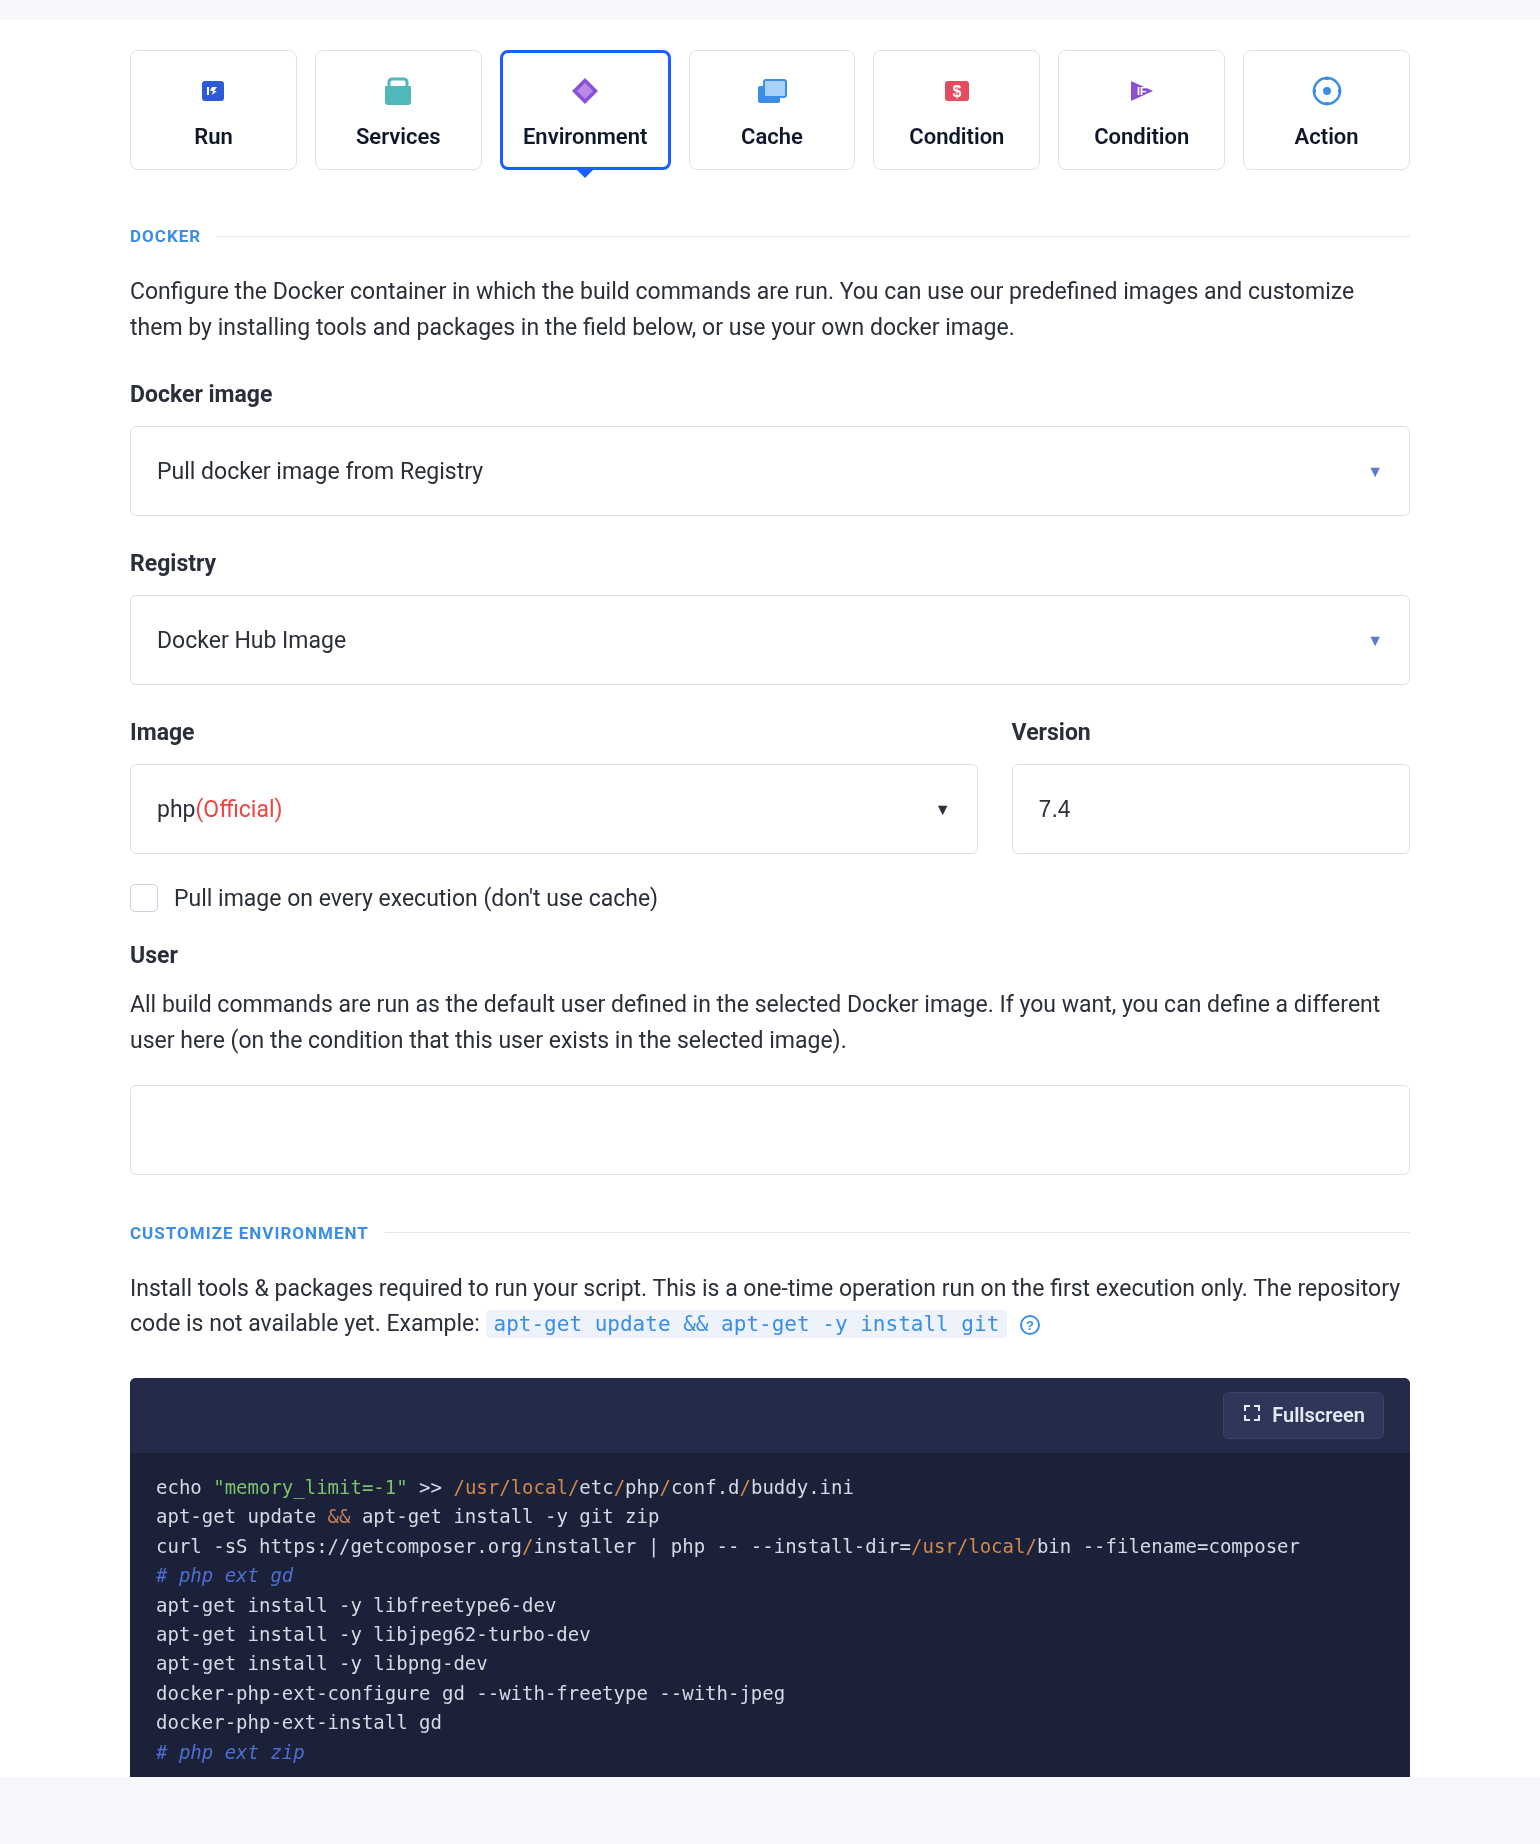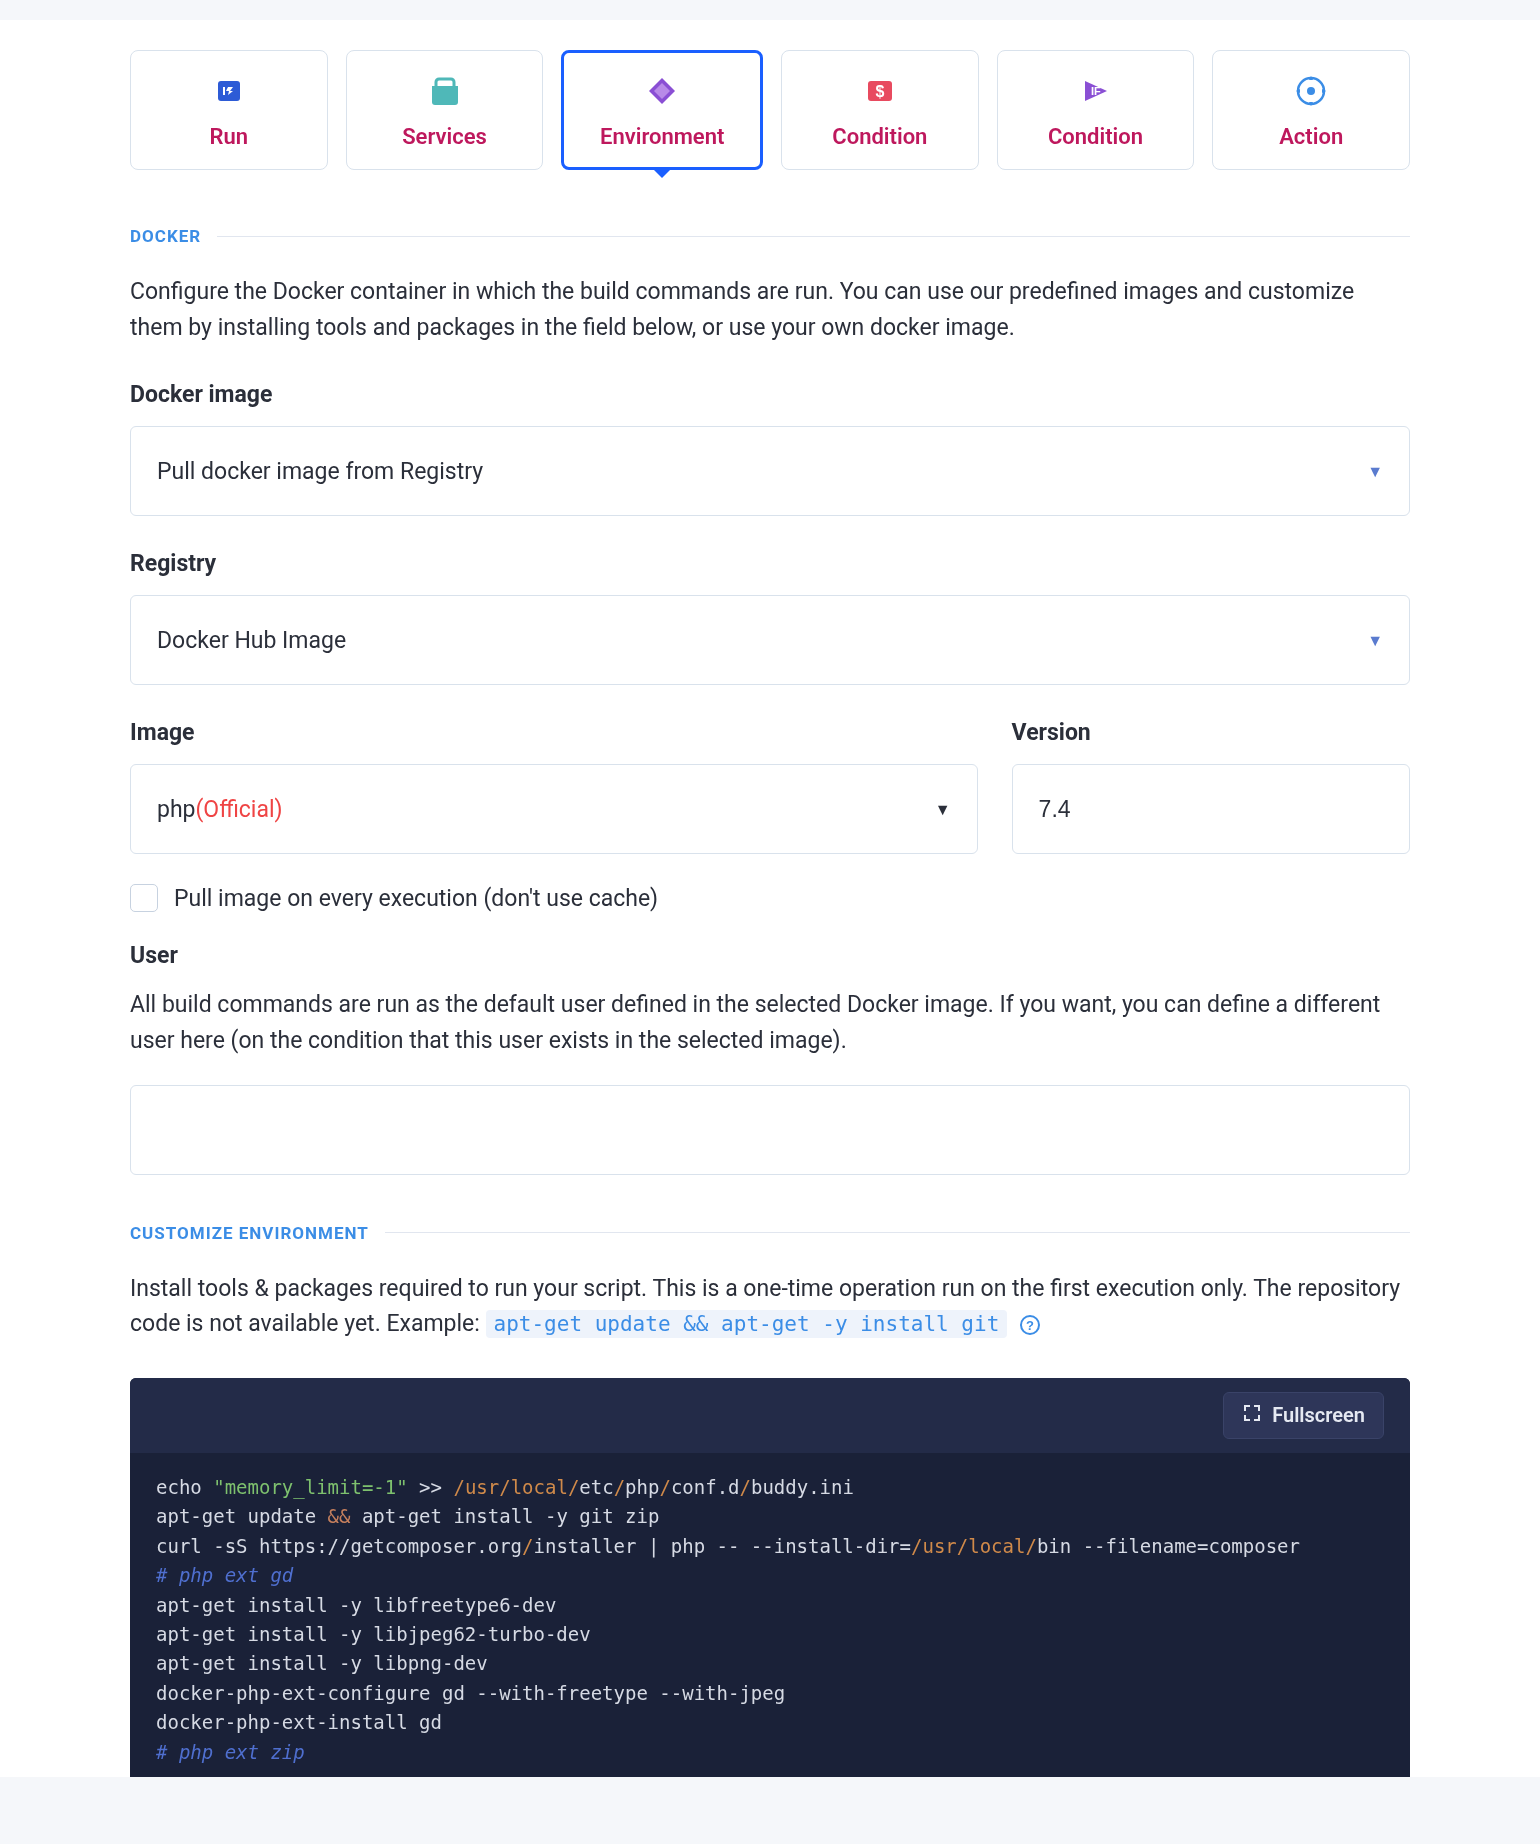--- a/index.html
+++ b/index.html
@@ -47,21 +47,21 @@
     left: 50%;
     transform: translateX(-50%);
     width: 0; height: 0;
     border-left: 9px solid transparent;
     border-right: 9px solid transparent;
     border-top: 9px solid #1a5fff;
   }
   .tab-label {
     font-size: 22px;
     font-weight: 600;
-    color: #be185d;
+    color: #0f172a;
   }
   .tab-icon { width: 38px; height: 38px; display:flex; align-items:center; justify-content:center; }
 
   
   .section-heading {
     display: flex;
     align-items: center;
     gap: 16px;
     margin-bottom: 28px;
   }
@@ -234,20 +234,29 @@
         <span class="tab-label">Services</span>
       </div>
       <div class="tab active">
         <span class="tab-icon">
           <svg width="34" height="34" viewBox="0 0 34 34">
               <polygon points="17,4 30,17 17,30 4,17" fill="#8a4fd4"></polygon>
               <polygon points="17,9 25,17 17,25 9,17" fill="#b88ae8"></polygon>
             </svg>
         </span>
         <span class="tab-label">Environment</span>
+      </div>
+      <div class="tab">
+        <span class="tab-icon">
+          <svg width="34" height="30" viewBox="0 0 34 30">
+              <rect x="3" y="10" width="22" height="17" rx="2" fill="#3b8de6"></rect>
+              <rect x="9" y="4" width="22" height="17" rx="2" fill="#a9d0f5" stroke="#3b8de6" stroke-width="2"></rect>
+            </svg>
+        </span>
+        <span class="tab-label">Cache</span>
       </div>
       <div class="tab">
         <span class="tab-icon">
           <svg width="32" height="32" viewBox="0 0 32 32">
               <rect x="4" y="6" width="24" height="20" rx="3" fill="#e84a5f"></rect>
               <text x="16" y="22" font-size="16" font-weight="bold" fill="#fff" text-anchor="middle" font-family="Arial">$</text>
             </svg>
         </span>
         <span class="tab-label">Condition</span>
       </div>

